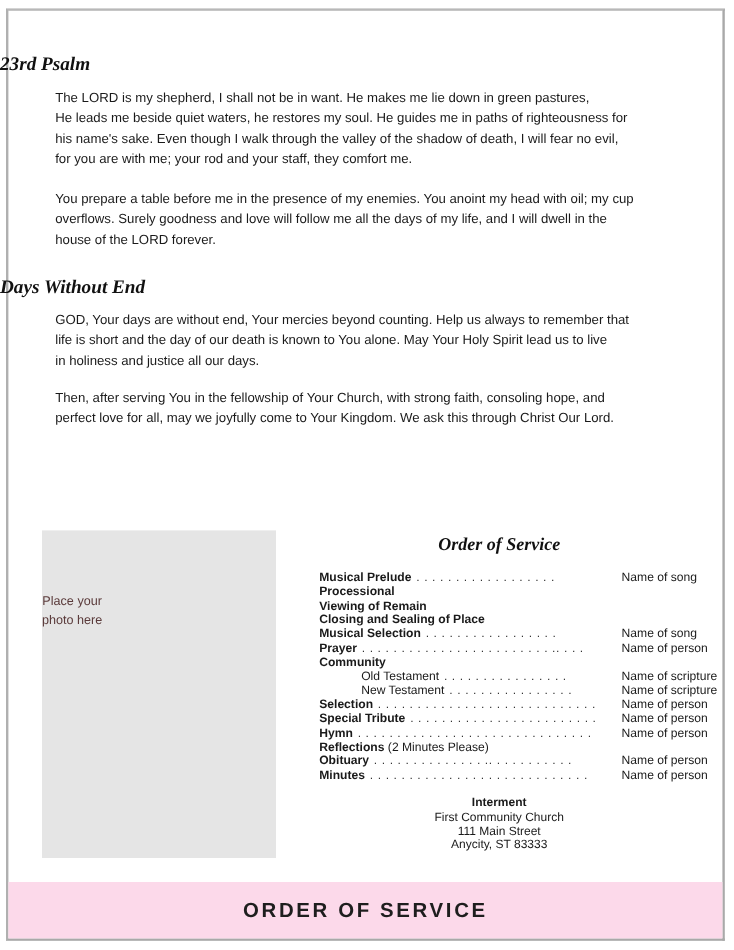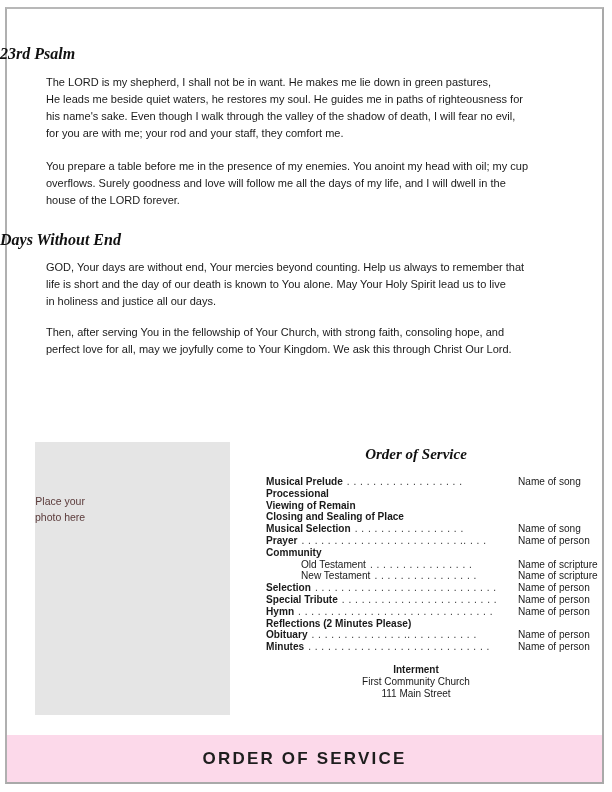--- a/index.html
+++ b/index.html
@@ -7,21 +7,21 @@
   .page { position: absolute; left: 5px; top: 7px; width: 599px; height: 777px; border: 2px solid #a9a9a9; border-top-color: #b8b8b8; border-left-color: #b0b0b0; box-sizing: border-box; background: #fff; }
   .heading { position: absolute; left: 0; width: 612px; text-align: left; font-family: "Liberation Serif", serif; font-style: italic; font-weight: bold; font-size: 16px; color: #111; }
   .para { position: absolute; left: 46px; width: 530px; font-size: 11px; line-height: 17px; color: #1a1a1a; white-space: pre-line; }
   .photo { position: absolute; left: 35px; top: 442px; width: 195px; height: 273px; background: #e5e5e5; display: flex; align-items: center; }
   .photo-text { text-align: center; font-size: 10.5px; line-height: 16px; color: #5a3a3a; margin-top: -140px; white-space: pre-line; }
   .oos-title { position: absolute; left: 266px; width: 300px; top: 446px; text-align: center; font-family: "Liberation Serif", serif; font-style: italic; font-weight: bold; font-size: 15px; color: #111; }
   .oos-list { position: absolute; left: 266px; top: 476px; width: 300px; font-size: 10.1px; line-height: 11.8px; }
   .row { position: relative; height: 11.8px; white-space: nowrap; }
   .row .lbl { font-weight: bold; }
   .row .lbl.indent { font-weight: normal; padding-left: 35px; }
-  .row .note { font-weight: bold; }
+  .row .note { font-weight: normal; }
   .row .dots { letter-spacing: 0.5px; color: #333; padding-left: 4px; }
   .row .val { position: absolute; left: 212px; top: 0; margin-left: 40px; }
   .interment { position: absolute; left: 266px; width: 300px; top: 664px; text-align: center; font-size: 10px; line-height: 11.8px; }
   .interment .hd { font-weight: bold; }
   .banner { position: absolute; left: 7px; top: 735px; width: 595px; height: 47px; background: #fcd9ea; display: flex; align-items: center; justify-content: center; }
   .banner span { font-size: 17px; font-weight: bold; letter-spacing: 2.2px; color: #1e1e1e; }
 </style>
 </head>
 <body>
 
@@ -65,17 +65,18 @@
   <div class="row"><span class="lbl">Hymn</span><span class="dots">. . . . . . . . . . . . . . . . . . . . . . . . . . . . . .</span><span class="val">Name of person</span></div>
   <div class="row"><span class="lbl">Reflections</span><span class="note"> (2 Minutes Please)</span></div>
   <div class="row"><span class="lbl">Obituary</span><span class="dots">. . . . . . . . . . . . . . .. . . . . . . . . . .</span><span class="val">Name of person</span></div>
   <div class="row"><span class="lbl">Minutes</span><span class="dots">. . . . . . . . . . . . . . . . . . . . . . . . . . . .</span><span class="val">Name of person</span></div>
 </div>
 
 <div class="interment">
   <div class="hd">Interment</div>
   <div>First Community Church</div>
   <div>111 Main Street</div>
+  <div>Anycity, ST 83333</div>
 </div>
 
 <div class="banner">
   <span>ORDER OF SERVICE</span>
 </div>
 
 </body></html>

